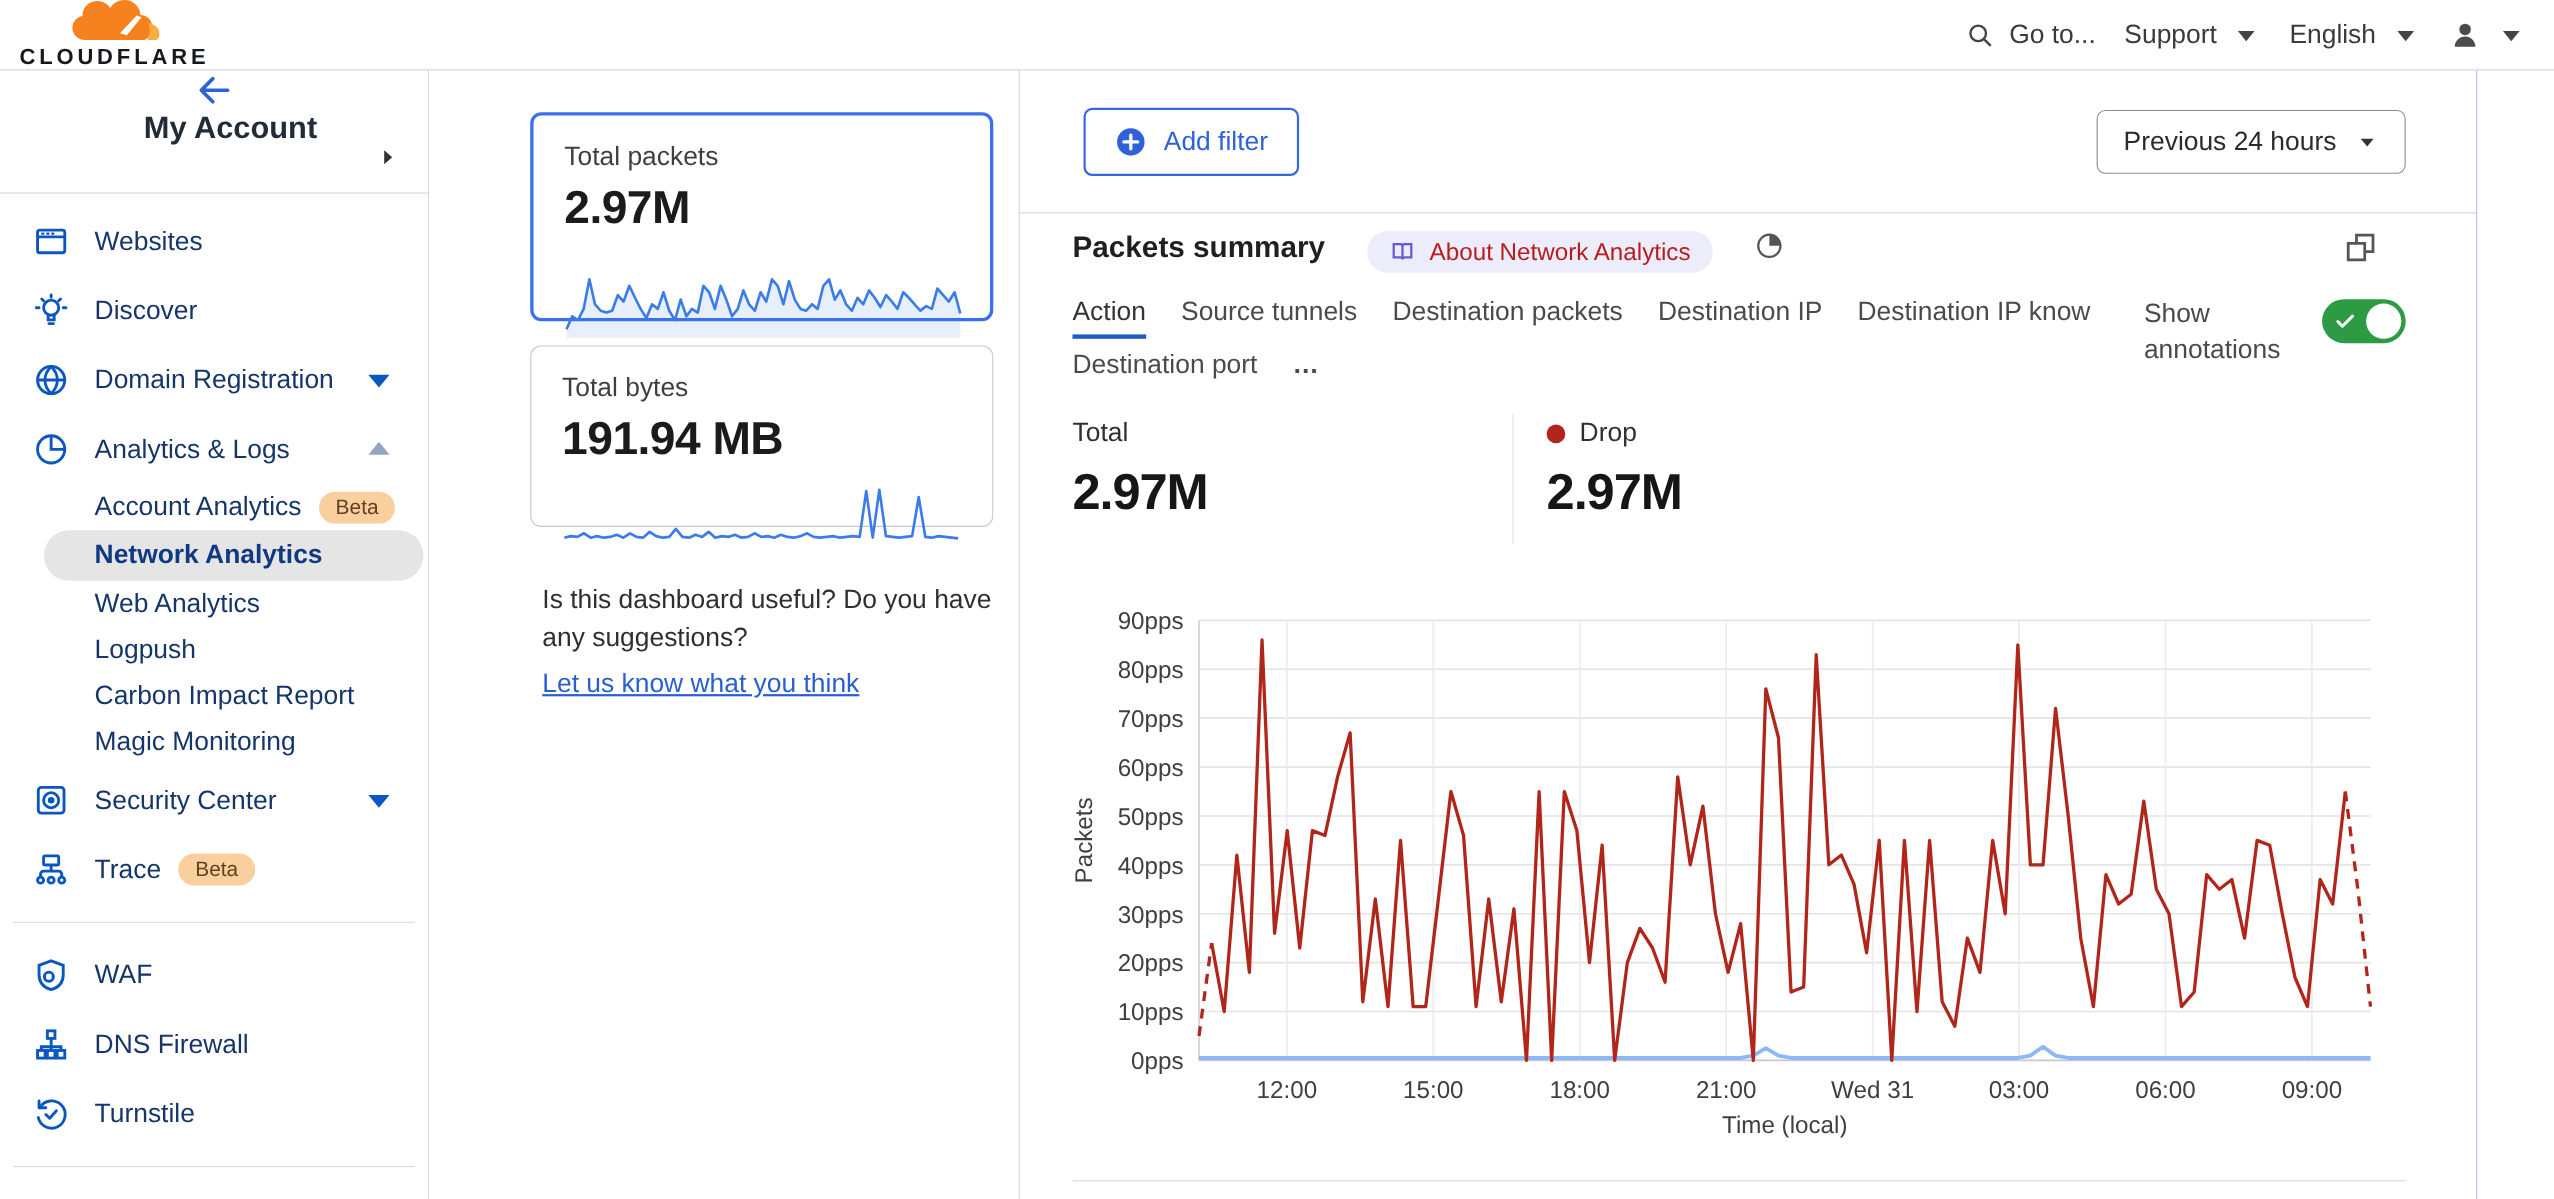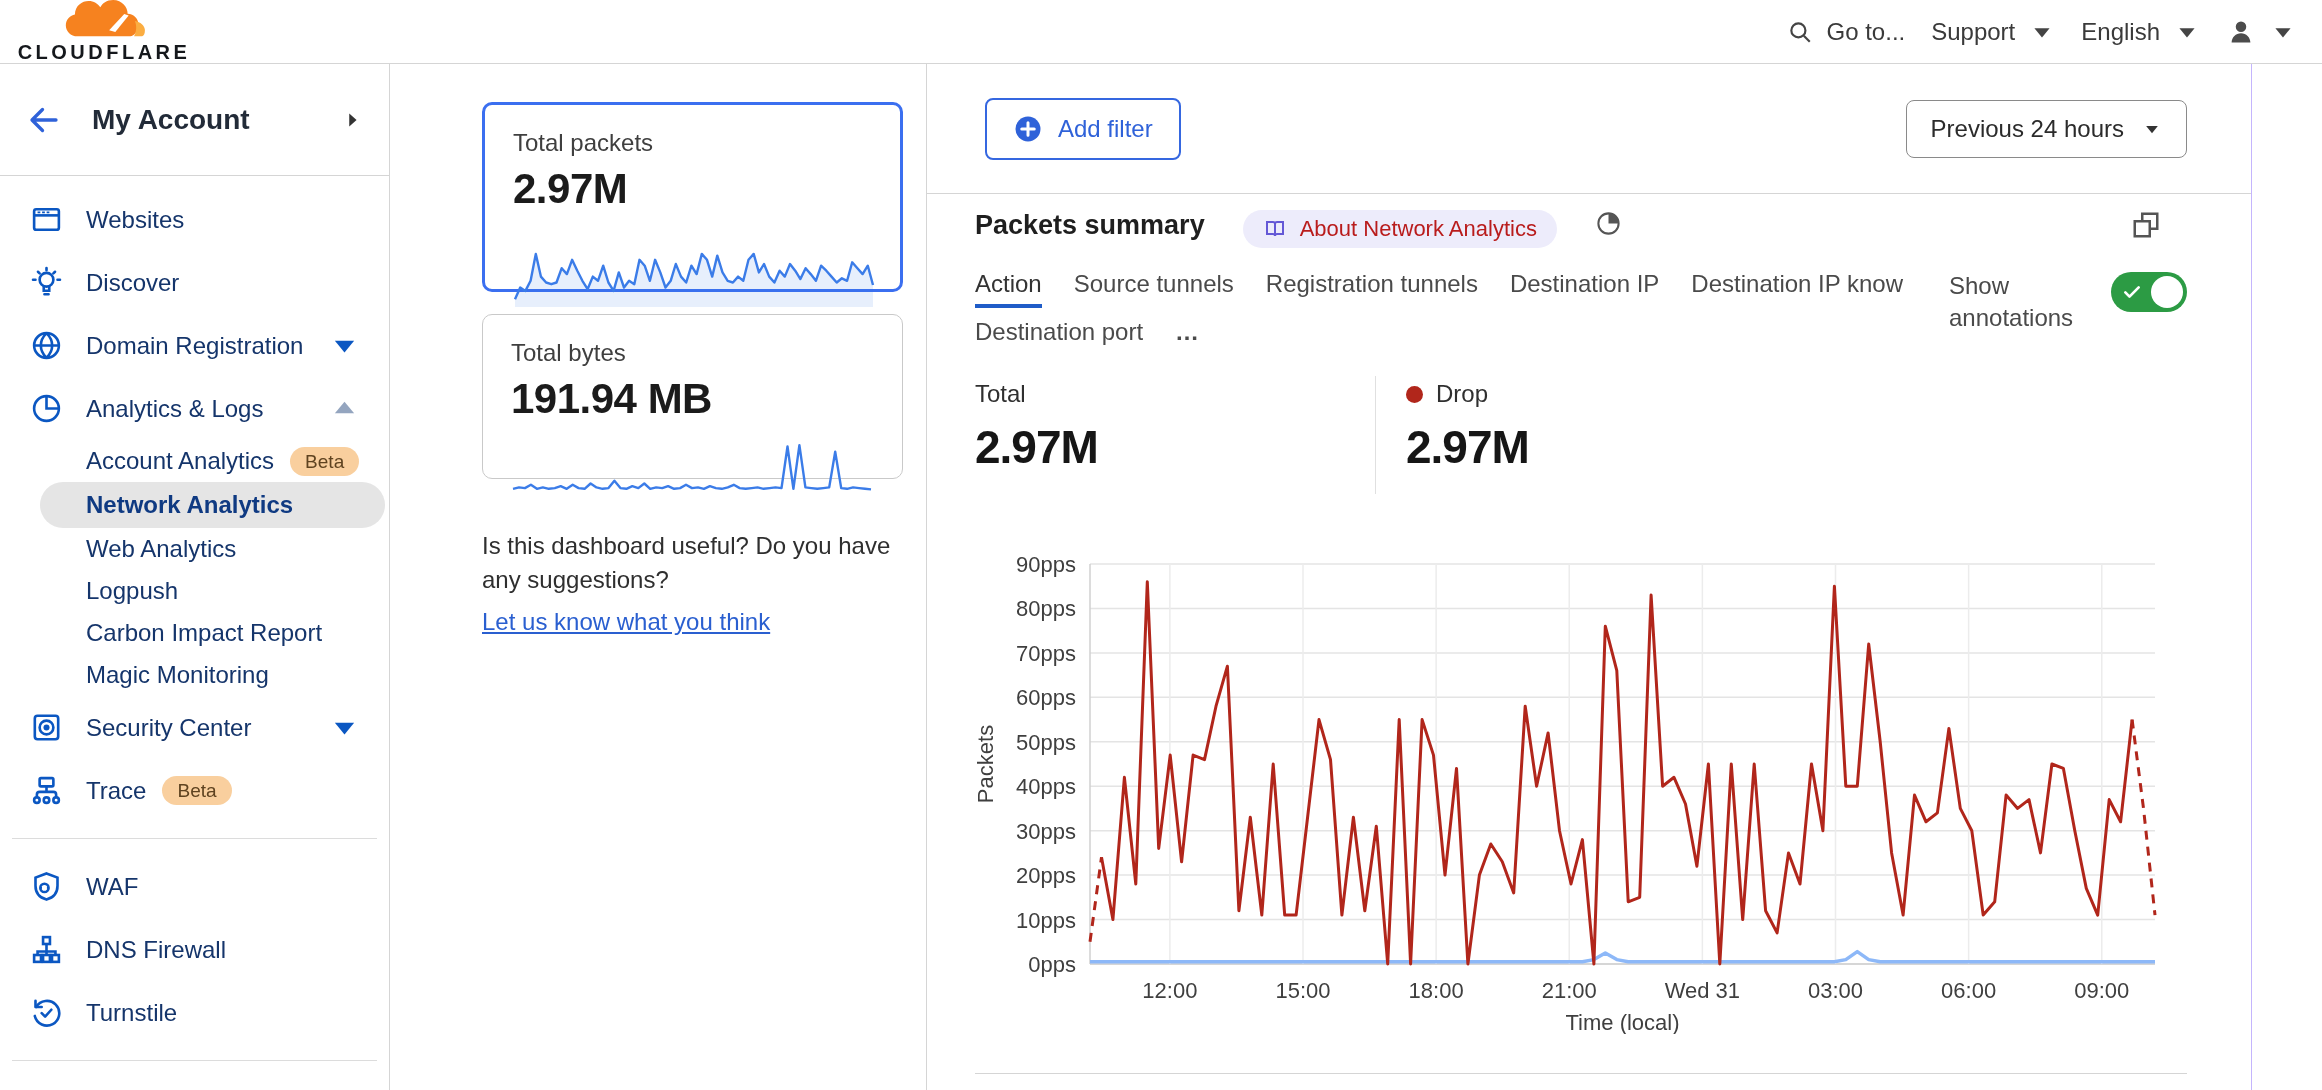--- a/index.html
+++ b/index.html
@@ -20,21 +20,21 @@
   .nav-item { display:flex; align-items:center; gap:14px; font-size:24px; color:#3a3a3a; cursor:pointer; }
   .nav-item .icon { width:26px; height:26px; color:#444; }
   .caret-sm { width:20px; height:20px; color:#333; }
 
   
   .layout { display:flex; height:1026px; }
 
   
   .sidebar { width:390px; flex:none; border-right:1px solid #d5d5d5; overflow:hidden; }
   .account-header { height:112px; border-bottom:1px solid #d5d5d5; display:flex; align-items:center;
-                    padding:0 26px 0 26px; }
+                    padding:0 26px 0 26px;flex-direction:column; }
   .back-arrow { width:36px; height:36px; color:#2f62d9; }
   .account-title { font-size:28px; font-weight:700; color:#222b38; margin-left:30px; }
   .account-caret { margin-left:auto; width:22px; height:22px; color:#333; }
   .side-list { padding-top:12px; }
   .side-item { height:63px; display:flex; align-items:center; padding:0 28px 0 30px; cursor:pointer; }
   .side-item .icon { width:33px; height:33px; color:#0b57c2; flex:none; }
   .side-item .label { font-size:24px; color:#15356b; margin-left:23px; white-space:nowrap; }
   .side-caret { margin-left:auto; width:22px; height:22px; color:#15397a; }
   .side-caret.up { color:#94a5bf; }
   .side-sub { height:42px; display:flex; align-items:center; padding-left:86px; font-size:24px;
@@ -46,21 +46,21 @@
   .side-divider { border-top:1px solid #dcdcdc; margin:16px 12px; }
 
   
   .midcol { width:537px; flex:none; border-right:1px solid #d5d5d5; padding:38px 0 0 92px; }
   .ov-card { width:421px; border-radius:10px; padding:24px 28px 14px; background:#fff; }
   .ov-card.selected { border:3px solid #3b6ff0; height:190px; margin-bottom:22px; }
   .ov-card.plain { border:1px solid #c9c9c9; height:165px; }
   .ov-title { font-size:24px; color:#3f3f3f; }
   .ov-value { font-size:42px; font-weight:700; color:#1b1b1b; letter-spacing:-0.5px; margin-top:8px; }
   .ov-spark { margin-top:4px; }
-  .feedback { margin-top:50px; width:440px; font-size:24px; line-height:1.42; color:#2f2f2f; }
+  .feedback { margin-top:50px; width:440px; font-size:24px; line-height:1.42; color:#2f2f2f;margin-left:11px; }
   .feedback-link { display:inline-block; margin-top:8px; color:#2a5fd0; text-decoration:underline; cursor:pointer; }
 
   
   .main { width:1325px; flex:none; border-right:1px solid #c4b5fd; }
   .filter-row { height:130px; display:flex; align-items:center; justify-content:space-between;
                 padding:0 64px 0 58px; border-bottom:1px solid #d5d5d5; }
   .add-filter { display:flex; align-items:center; gap:15px; height:62px; padding:0 26px;
                 border:2px solid #3567e0; border-radius:8px; background:#fff; color:#2f62d9;
                 font-size:24px; cursor:pointer; font-family:inherit; }
   .add-filter .icon { width:30px; height:30px; color:#2f62d9; }
@@ -376,21 +376,21 @@
               <path d="M9 9V3h12v12h-6"></path>
             </svg>
         </span>
       </div>
 
       <div class="tabs-wrap">
         <div class="tabs" id="tabs">
             <div class="tab-row">
               <span class="tab active">Action</span>
               <span class="tab">Source tunnels</span>
-              <span class="tab">Registration tunnels</span>
+              <span class="tab">Destination packets</span>
               <span class="tab">Destination IP</span>
               <span class="tab">Destination IP know</span>
             </div>
             <div class="tab-row">
               <span class="tab">Destination port</span>
               <span class="tab more">…</span>
             </div>
           </div>
         <div class="annotations">
           <span class="ann-text">Show annotations</span>

